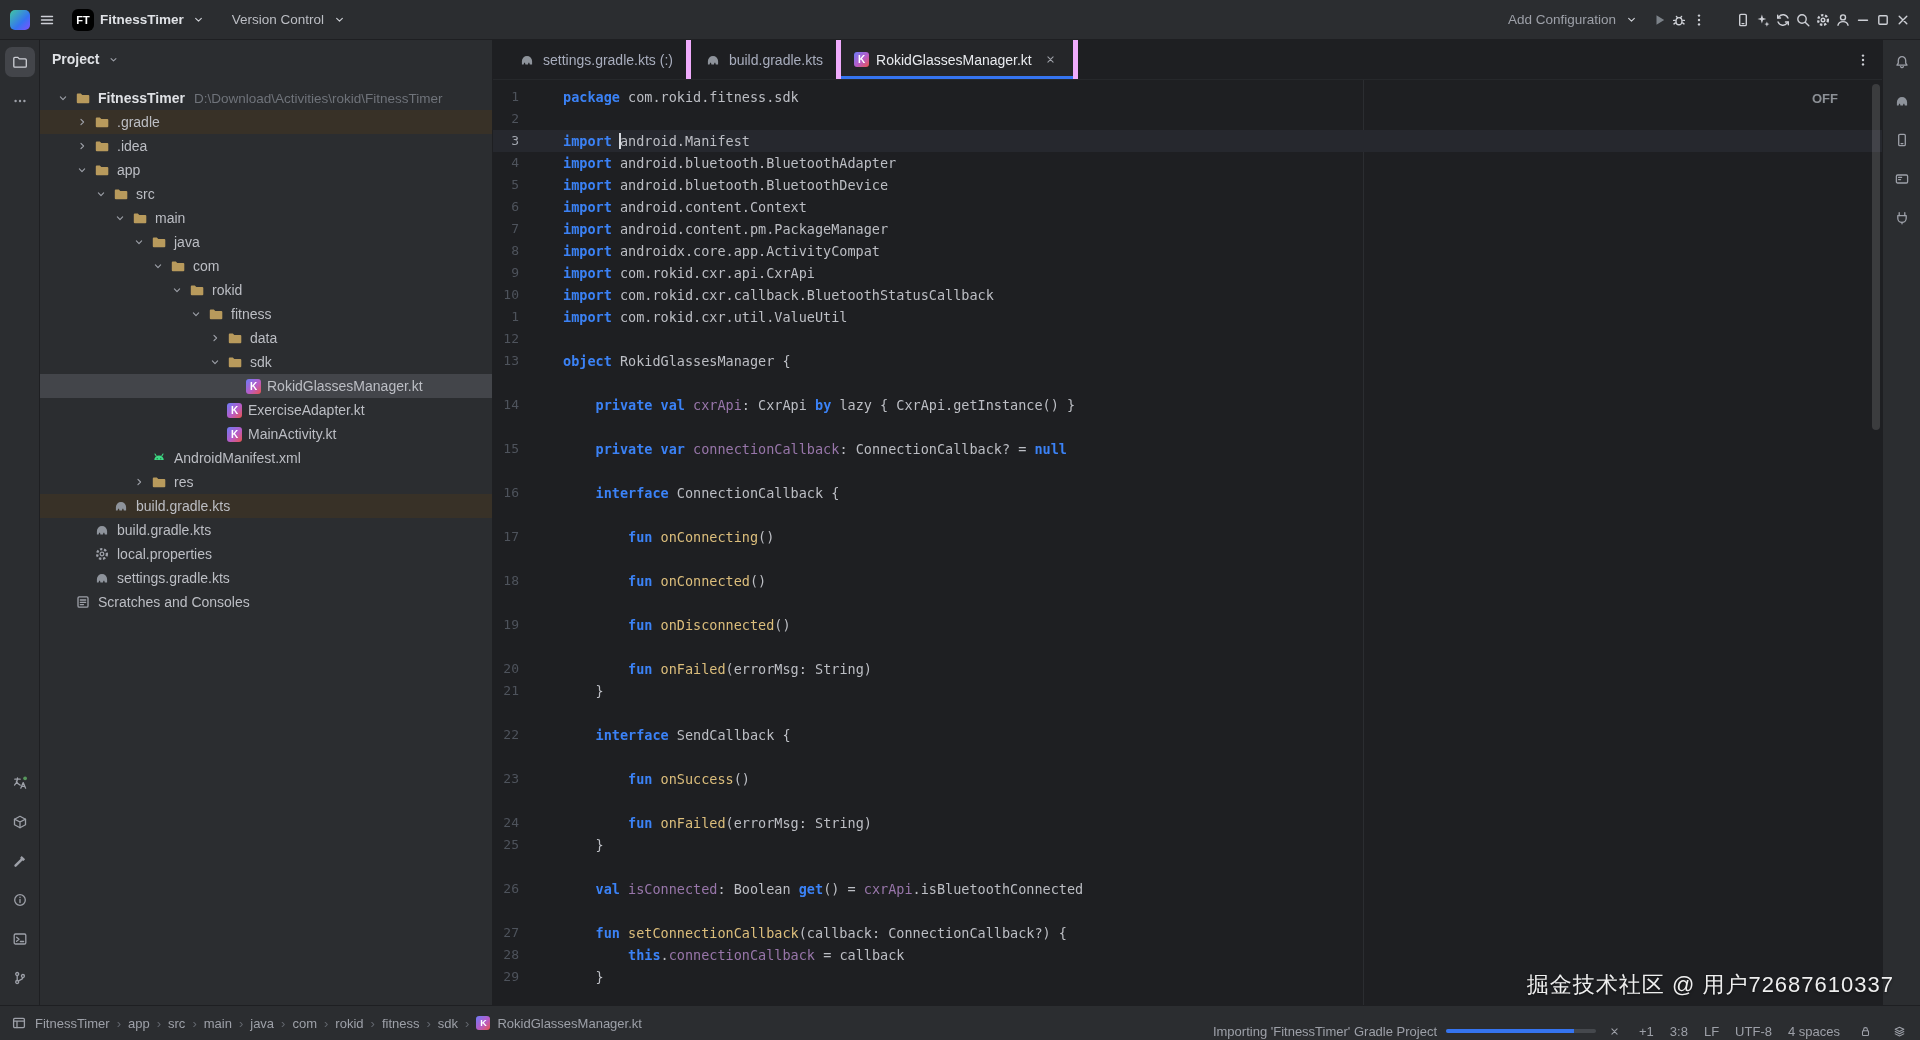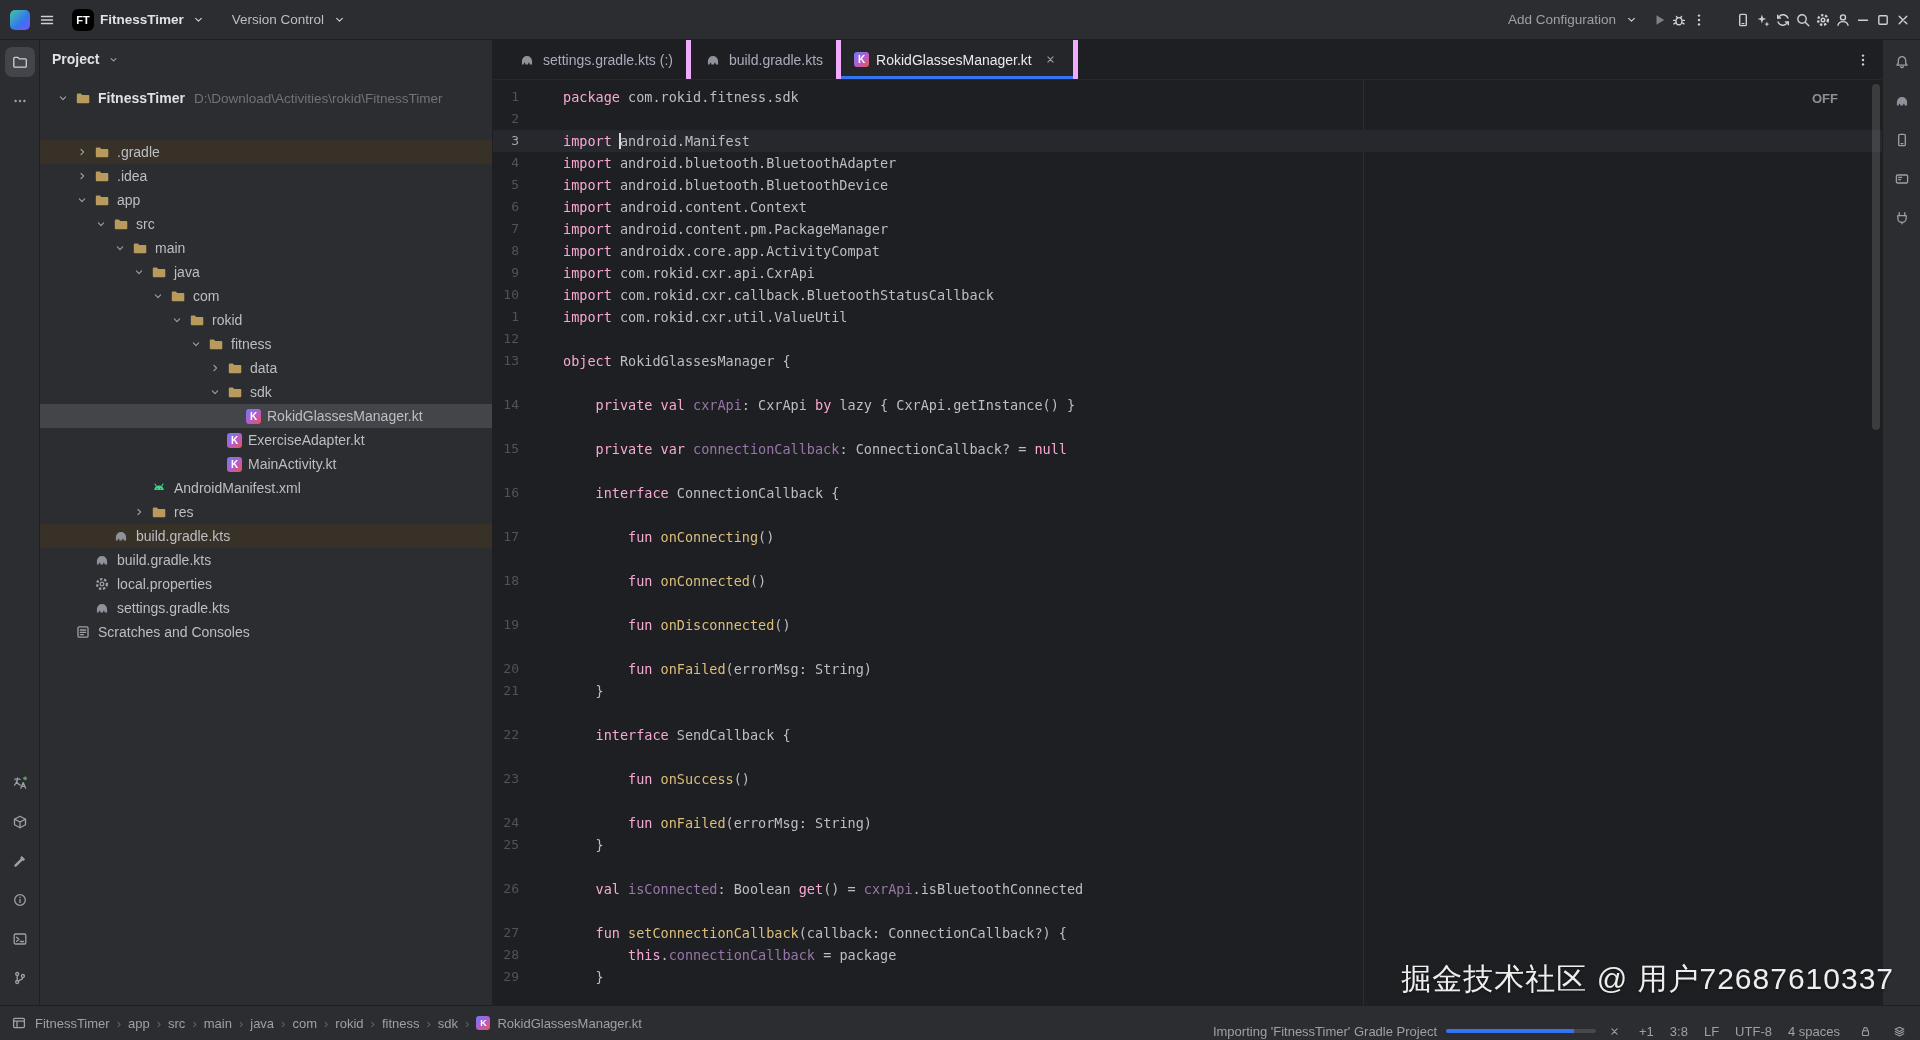--- a/index.html
+++ b/index.html
@@ -52,40 +52,40 @@
 .tab.active{color:#E8EAEE;background:rgba(255,255,255,0.035);}
 .tab.active::after{content:"";position:absolute;left:0;right:0;bottom:0;height:3px;background:#3574F0;}
 .tab-close{margin-left:3px;}
 .tabbar-right{margin-left:auto;display:flex;align-items:center;gap:6px;padding-right:10px;}
 .editor{flex:1;position:relative;overflow:hidden;padding-top:6px;font-family:"DejaVu Sans Mono","Liberation Mono",monospace;font-size:13.5px;line-height:22px;}
 .code-line{display:flex;height:22px;align-items:center;position:relative;z-index:1;}
 .code-line.current{background:#26282E;}
 .ln{width:26px;flex:0 0 26px;text-align:right;color:#4E535C;font-size:13px;}
 .current .ln{color:#A1A6AF;}
 .lc{padding-left:44px;white-space:pre;color:#BCBEC4;}
-.seg-k{color:#f9a8d4;}
+.seg-k{color:#3b82f6;font-weight:bold;}
 .seg-f{color:#DCBE7C;}
 .seg-v{color:#9876AA;}
 .caret{display:inline-block;width:1.6px;height:16px;background:#D6D9DE;vertical-align:-3px;margin:0 -0.8px;}
 .margin-line{position:absolute;top:0;bottom:0;left:870px;width:1px;background:#2B2D31;z-index:0;}
 .off-badge{position:absolute;top:8px;right:44px;color:#8C9096;font-family:"Liberation Sans",sans-serif;font-size:13px;font-weight:600;z-index:2;}
 .vscroll{position:absolute;top:4px;right:2px;width:8px;height:346px;border-radius:4px;background:rgba(255,255,255,0.13);z-index:2;}
 
 .statusbar{flex:0 0 32px;background:#2B2D30;border-top:1px solid #1E1F22;display:flex;align-items:center;padding:0 12px 0 10px;font-size:13px;color:#9DA0A8;}
 .crumb{display:flex;align-items:center;gap:7px;}
 .crumb .kchip{width:14px;height:14px;font-size:9px;}
 .crumb-item{color:#9DA0A8;}
 .crumb-sep{color:#62666D;}
 .sb-right{margin-left:auto;display:flex;align-items:center;gap:16px;margin-top:16px;}
 .sb-progress{display:flex;align-items:center;gap:9px;}
 .pbar{width:150px;height:4px;border-radius:2px;background:#45484D;overflow:hidden;}
 .pfill{height:100%;background:#3574F0;}
 .sb-item{color:#9DA0A8;}
 
-.watermark{position:absolute;right:26px;bottom:40px;color:rgba(255,255,255,0.93);font-size:30px;font-weight:500;letter-spacing:1px;text-shadow:0 1px 3px rgba(0,0,0,0.45);z-index:60;}
+.watermark{position:absolute;right:26px;bottom:40px;color:rgba(255,255,255,0.93);font-size:22px;font-weight:500;letter-spacing:1px;text-shadow:0 1px 3px rgba(0,0,0,0.45);z-index:60;}
 </style>
 </head>
 <body>
 
 <div class="app">
 
   <header class="titlebar">
     <div class="tb-left">
       <span class="applogo"></span>
       <span class="icon tbtn">
@@ -282,21 +282,21 @@
               </svg>
             </span>
             <span class="icon tree-icon">
               <svg viewBox="0 0 16 16">
                 <path d="M1.8 4.4a1 1 0 0 1 1-1h3l1.5 1.5h6a1 1 0 0 1 1 1v6.3a1 1 0 0 1-1 1H2.8a1 1 0 0 1-1-1z" fill="#B89A5C"></path>
               </svg>
             </span>
             <span class="tree-label root">FitnessTimer</span>
             <span class="tree-path">D:\Download\Activities\rokid\FitnessTimer</span>
           </div>
-          <div class="tree-row tinted" style="padding-left: 33px; margin-top: 30px;">
+          <div class="tree-row tinted" style="padding-left: 33px;">
             <span class="chev">
               <svg viewBox="0 0 16 16">
                 <path d="M6.8 5 9.8 8l-3 3" stroke="#9DA0A8" fill="none" stroke-width="1.3" stroke-linecap="round" stroke-linejoin="round"></path>
               </svg>
             </span>
             <span class="icon tree-icon">
               <svg viewBox="0 0 16 16">
                 <path d="M1.8 4.4a1 1 0 0 1 1-1h3l1.5 1.5h6a1 1 0 0 1 1 1v6.3a1 1 0 0 1-1 1H2.8a1 1 0 0 1-1-1z" fill="#B89A5C"></path>
               </svg>
             </span>
@@ -715,21 +715,21 @@
             <div class="code-line">
               <span class="ln"></span>
               <span class="lc"></span>
             </div>
             <div class="code-line">
               <span class="ln">27</span>
               <span class="lc"><span>    </span><span class="seg-k">fun</span><span> </span><span class="seg-f">setConnectionCallback</span><span>(callback: ConnectionCallback?) {</span></span>
             </div>
             <div class="code-line">
               <span class="ln">28</span>
-              <span class="lc"><span>        </span><span class="seg-k">this</span><span>.</span><span class="seg-v">connectionCallback</span><span> = package</span></span>
+              <span class="lc"><span>        </span><span class="seg-k">this</span><span>.</span><span class="seg-v">connectionCallback</span><span> = callback</span></span>
             </div>
             <div class="code-line">
               <span class="ln">29</span>
               <span class="lc"><span>    }</span></span>
             </div>
           </div>
         <span class="off-badge">OFF</span>
         <div class="vscroll"></div>
       </div>
     </section>

